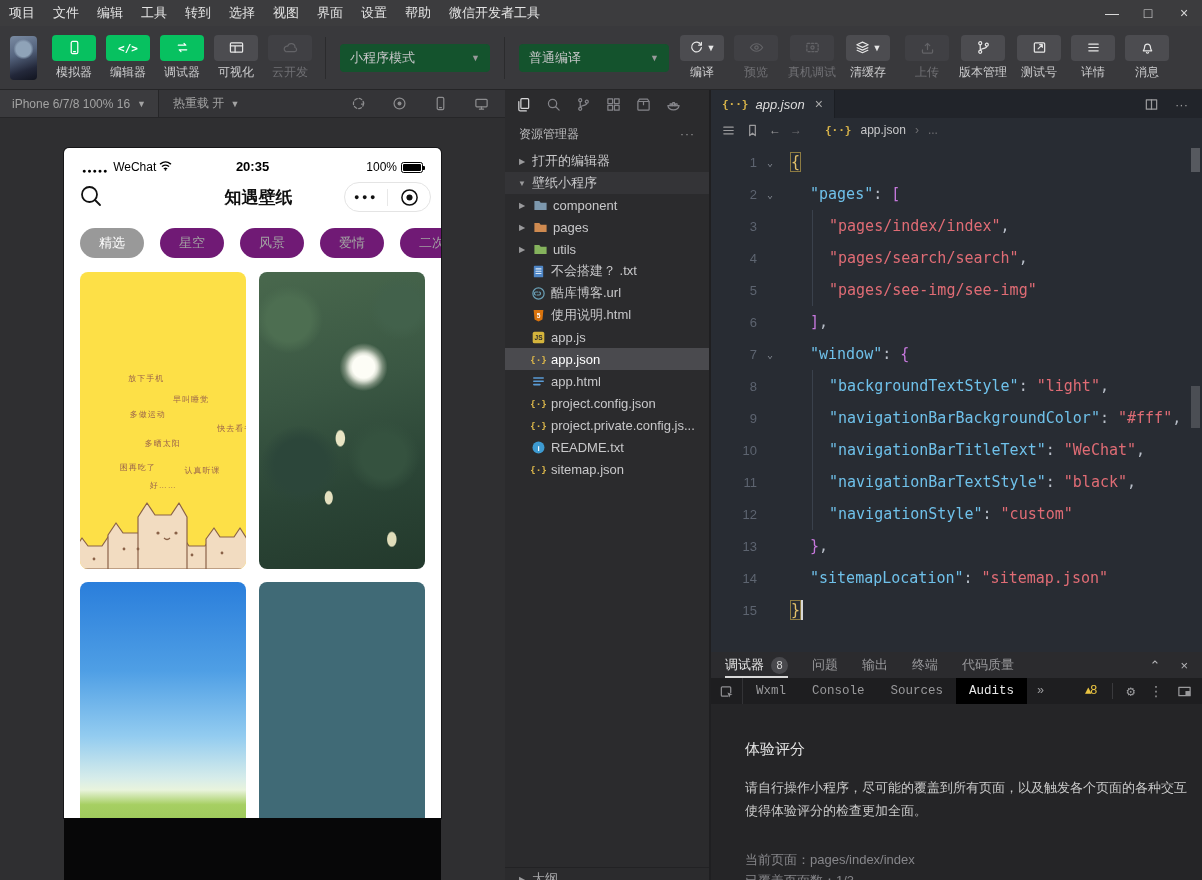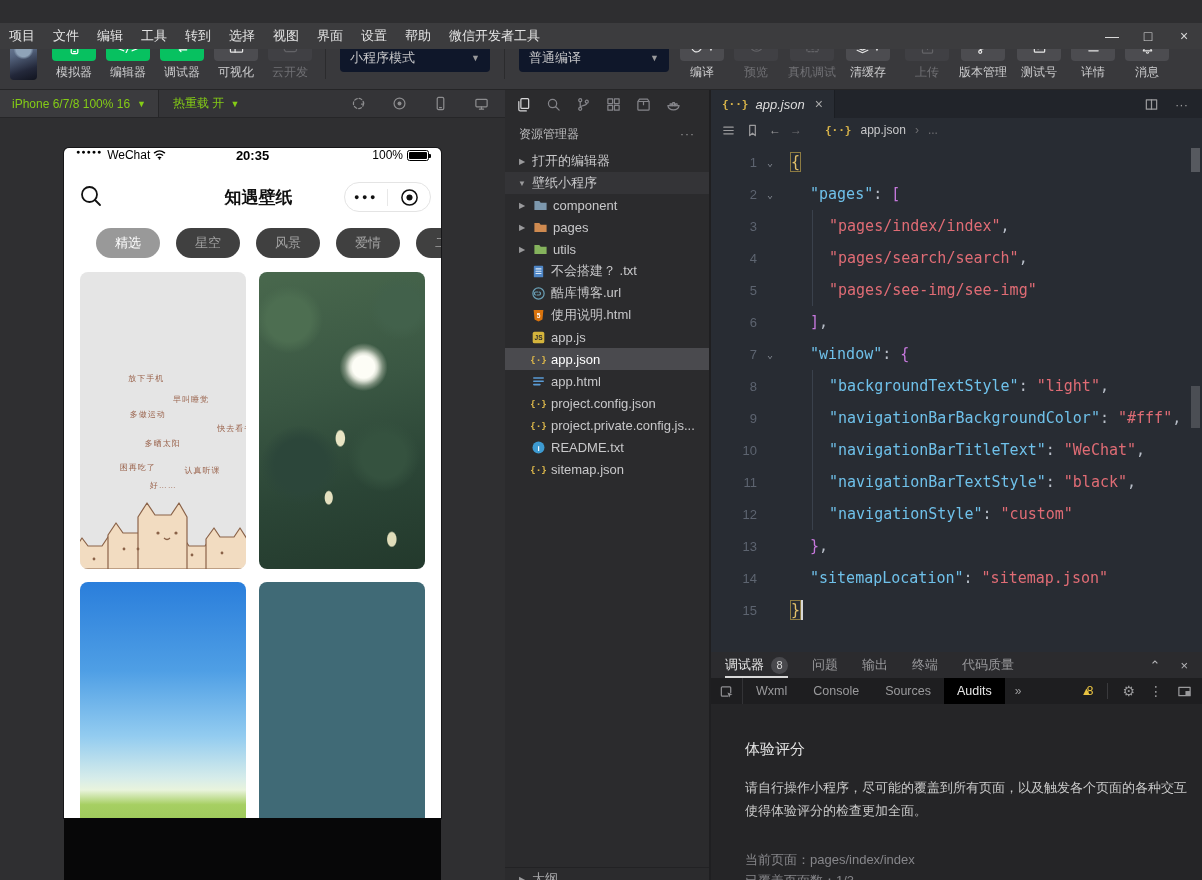--- a/index.html
+++ b/index.html
@@ -1,74 +1,74 @@
 <!DOCTYPE html>
 <html><head>
 <meta charset="utf-8">
 <style>
   * { box-sizing: border-box; margin:0; padding:0; }
   html,body { width:1202px; height:880px; overflow:hidden; }
   body { font-family:"Liberation Sans","DejaVu Sans",sans-serif; background:#2e2e30; color:#ddd; position:relative; font-size:13px; }
   .svgi { width:15px; height:15px; display:block; }
 
   
-  .titlebar { position:absolute; top:0; left:0; right:0; height:26px; background:#3c3c3e; display:flex; align-items:center; z-index:10;margin-top:23px; }
+  .titlebar { position:absolute; top:0; left:0; right:0; height:26px; background:#3c3c3e; display:flex; align-items:center; z-index:10; }
   #menubar { display:flex; align-items:center; height:100%; }
   .menu-item { padding:0 9px; height:100%; display:flex; align-items:center; color:#e4e4e4; font-size:13px; cursor:default; }
   .title-center { position:absolute; left:360px; right:300px; display:flex; align-items:center; justify-content:center; gap:6px; color:#b9b9b9; font-size:12px; pointer-events:none; }
   .blurbox { display:inline-block; width:86px; height:13px; border-radius:2px; background:linear-gradient(90deg,#6e6e70,#4a4a4c 40%,#757577 70%,#565658); filter:blur(3px); }
   .win-controls { margin-left:auto; display:flex; height:100%; }
   .wc { width:36px; height:100%; display:flex; align-items:center; justify-content:center; color:#d8d8d8; font-size:14px; }
 
   
   .toolbar { position:absolute; top:26px; left:0; right:0; height:64px; background:#39393c; border-bottom:1px solid #252527; display:flex; align-items:center; padding:0 10px; z-index:9; }
   .avatar { width:27px; height:44px; border-radius:4px; flex:none; margin-right:10px;
     background: radial-gradient(circle at 50% 30%, #8fa3b8 0 22%, transparent 30%), linear-gradient(160deg,#7b8ca3 0%, #55647e 40%, #23283a 75%, #11141f 100%); }
   .tb-btn { display:flex; flex-direction:column; align-items:center; margin:0 5px; font-size:12px; color:#cdcdcf; flex:none; }
   .tb-btn .ic { min-width:44px; height:26px; padding:0 6px; border-radius:4px; display:flex; align-items:center; justify-content:center; gap:3px; background:#4c4c50; color:#e6e6e6; margin-bottom:3px; }
   .tb-btn.green .ic { background:#07c160; color:#fff; }
   .tb-btn.disabled { color:#707074; }
   .tb-btn.disabled .ic { background:#404044; color:#636367; }
   .tb-btn .caret { font-size:9px; color:inherit; }
-  .dd { height:28px; width:150px; background:#0f172a; border-radius:4px; color:#c6c6c8; display:flex; align-items:center; justify-content:space-between; padding:0 10px; font-size:13px; flex:none; margin:0 6px; }
+  .dd { height:28px; width:150px; background:#14532d; border-radius:4px; color:#c6c6c8; display:flex; align-items:center; justify-content:space-between; padding:0 10px; font-size:13px; flex:none; margin:0 6px; }
   .dd .caret { font-size:9px; color:#9a9a9c; }
   .tbsep { width:1px; height:42px; background:#2b2b2d; margin:0 8px; flex:none; }
   .code-glyph { font-family:"DejaVu Sans Mono",monospace; font-size:11px; font-weight:bold; }
 
   
   .sim-panel { position:absolute; top:90px; left:0; width:505px; bottom:0; background:#2f2f31; }
-  .sim-toolbar { height:28px; display:flex; align-items:center; background:#343437; border-bottom:1px solid #262628; color:#84cc16; font-size:12px; }
+  .sim-toolbar { height:28px; display:flex; align-items:center; background:#343437; border-bottom:1px solid #262628; color:#a3a3a3; font-size:12px; }
   .device-chip { height:100%; display:flex; align-items:center; gap:7px; padding:0 12px; background:#3b3b3e; border-right:1px solid #262628; }
   .hot-chip { display:flex; align-items:center; gap:6px; padding:0 14px; }
   .chip-caret { font-size:9px; }
   .sim-icons { margin-left:auto; display:flex; gap:26px; margin-right:16px; color:#8d8d8f; }
   .phone { position:absolute; left:64px; top:58px; width:377px; height:670px; background:#fff; border-radius:5px 5px 0 0; overflow:hidden; box-shadow:0 0 0 1px #161618; }
   .phone-below { position:absolute; left:64px; top:728px; width:377px; bottom:0; background:#070708; }
 
-  .p-status { height:26px; display:flex; align-items:flex-start; padding:0 12px; color:#000; position:relative; }
+  .p-status { height:26px; display:flex; align-items:flex-end; padding:0 18px; color:#000; position:relative; }
   .p-dots { font-size:7px; letter-spacing:1px; }
   .p-carrier { font-size:12px; margin:0 3px 0 5px; }
   .p-time { position:absolute; left:0; right:0; text-align:center; font-size:13px; font-weight:bold; }
   .p-batt-wrap { margin-left:auto; display:flex; align-items:center; gap:4px; font-size:12px; z-index:1; }
   .batt { width:22px; height:11px; border:1px solid #000; border-radius:2.5px; position:relative; }
   .batt::before { content:""; position:absolute; inset:1px; background:#000; border-radius:1px; }
   .batt::after { content:""; position:absolute; right:-3px; top:3px; width:2px; height:4px; background:#000; border-radius:0 1px 1px 0; }
   .p-nav { height:46px; position:relative; display:flex; align-items:center;padding-left:12px; }
   .p-search { position:absolute; left:14px; top:9px; }
   .p-title { width:100%; text-align:center; font-size:17px; font-weight:bold; color:#111; }
   .capsule { position:absolute; right:10px; top:8px; width:87px; height:30px; border:1px solid #e4e4e4; border-radius:16px; background:#fff; display:flex; align-items:center; }
   .cap-dots { flex:1; text-align:center; color:#111; font-size:9px; letter-spacing:2.5px; }
   .cap-div { width:1px; height:17px; background:#e8e8e8; }
   .cap-target { flex:1; display:flex; justify-content:center; }
-  .p-pills { display:flex; gap:16px; padding:8px 0 14px 32px; overflow:hidden; }
-  .pill { flex:none; width:64px; height:30px; border-radius:16px; background:#404040; color:#a2a2a2; display:flex; align-items:center; justify-content:center; font-size:13px; }
+  .p-pills { display:flex; gap:16px; padding:8px 0 14px 16px; overflow:hidden; }
+  .pill { flex:none; width:64px; height:30px; border-radius:16px; background:#701a75; color:#a2a2a2; display:flex; align-items:center; justify-content:center; font-size:13px; }
   .pill.active { background:#999; color:#fff; }
   .p-grid { display:flex; flex-wrap:wrap; gap:13px; padding:0 16px; }
   .pimg { width:166px; height:297px; border-radius:8px; position:relative; overflow:hidden; flex:none; }
-  .img-poem { background:#e5e5e5; }
+  .img-poem { background:#fde047; }
   .poem-line { position:absolute; font-size:8px; color:#9a634c; letter-spacing:1px; white-space:nowrap; }
   .img-flower { background:
       radial-gradient(circle at 63% 32%, #fdfdf6 0 11px, rgba(250,250,240,.85) 14px, rgba(240,240,225,.35) 19px, transparent 24px),
       radial-gradient(ellipse 7px 12px at 49% 56%, #e9e5c4 0 60%, transparent 75%),
       radial-gradient(ellipse 6px 10px at 42% 76%, #e4e0bf 0 60%, transparent 75%),
       radial-gradient(ellipse 7px 11px at 80% 90%, #e0ddba 0 60%, transparent 75%),
       radial-gradient(circle at 18% 16%, #4d6e51 0 22px, transparent 34px),
       radial-gradient(circle at 85% 12%, #42614b 0 20px, transparent 32px),
       radial-gradient(circle at 25% 65%, #2c463a 0 26px, transparent 40px),
       radial-gradient(circle at 75% 62%, #35523f 0 22px, transparent 36px),
@@ -117,21 +117,21 @@
   .ed-scroll1 { position:absolute; right:2px; top:58px; width:9px; height:24px; background:#56595f; }
   .ed-scroll2 { position:absolute; right:2px; top:296px; width:9px; height:42px; background:#4b4e54; }
 
   
   .debug { position:absolute; left:710px; right:0; top:652px; bottom:0; background:#252527; border-left:1px solid #1f1f21; }
   .dbg-tabs { height:26px; display:flex; align-items:center; gap:24px; padding:0 14px; background:#2b2b2e; color:#98989b; font-size:13px; }
   .dbg-tab { display:flex; align-items:center; gap:7px; height:100%; }
   .dbg-tab.active { color:#e6e6e6; box-shadow:inset 0 -2px 0 #d8d8d8; }
   .dbg-badge { width:17px; height:17px; border-radius:50%; background:#49494d; color:#d8d8d8; font-size:11px; display:flex; align-items:center; justify-content:center; }
   .dbg-right { margin-left:auto; display:flex; gap:20px; color:#b5b5b8; font-size:13px; }
-  .devtools { height:26px; background:#1e1e20; display:flex; align-items:stretch; color:#9a9a9c; font-size:12.5px; }
+  .devtools { height:26px; background:#1e1e20; display:flex; align-items:stretch; color:#9a9a9c; font-size:12.5px;font-family:Liberation Mono, monospace; }
   .dt-inspect { width:32px; display:flex; align-items:center; justify-content:center; border-right:1px solid #333336; color:#8f8f92; }
   .dt-tab { display:flex; align-items:center; padding:0 13px; }
   .dt-tab.active { background:#000; color:#e8e8e8; }
   .dt-more { display:flex; align-items:center; padding:0 10px; font-size:12px; }
   .dt-right { margin-left:auto; display:flex; align-items:center; gap:14px; padding-right:10px; }
   .warn-tri { color:#e9c341; font-size:11px; }
   .warn-num { color:#e9c341; margin-left:-9px; }
   .dt-sep { width:1px; height:16px; background:#3a3a3d; align-self:center; }
   .audits { padding:36px 0 0 34px; }
   .audits h2 { font-size:15px; font-weight:normal; color:#e3e3e3; margin-bottom:17px; }

